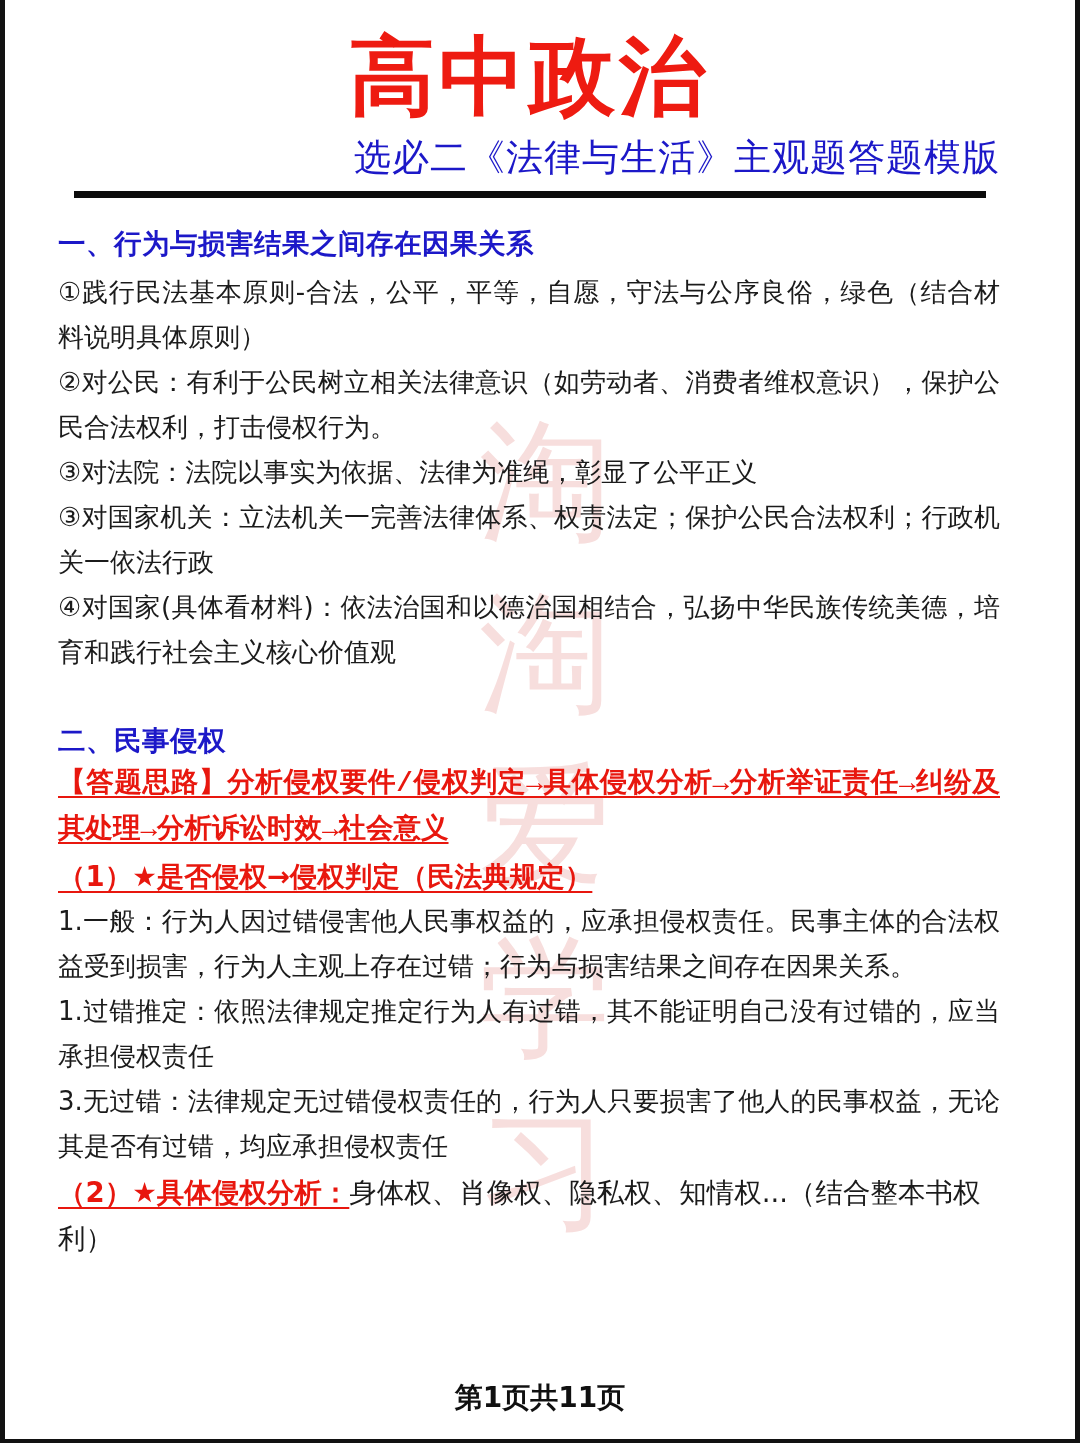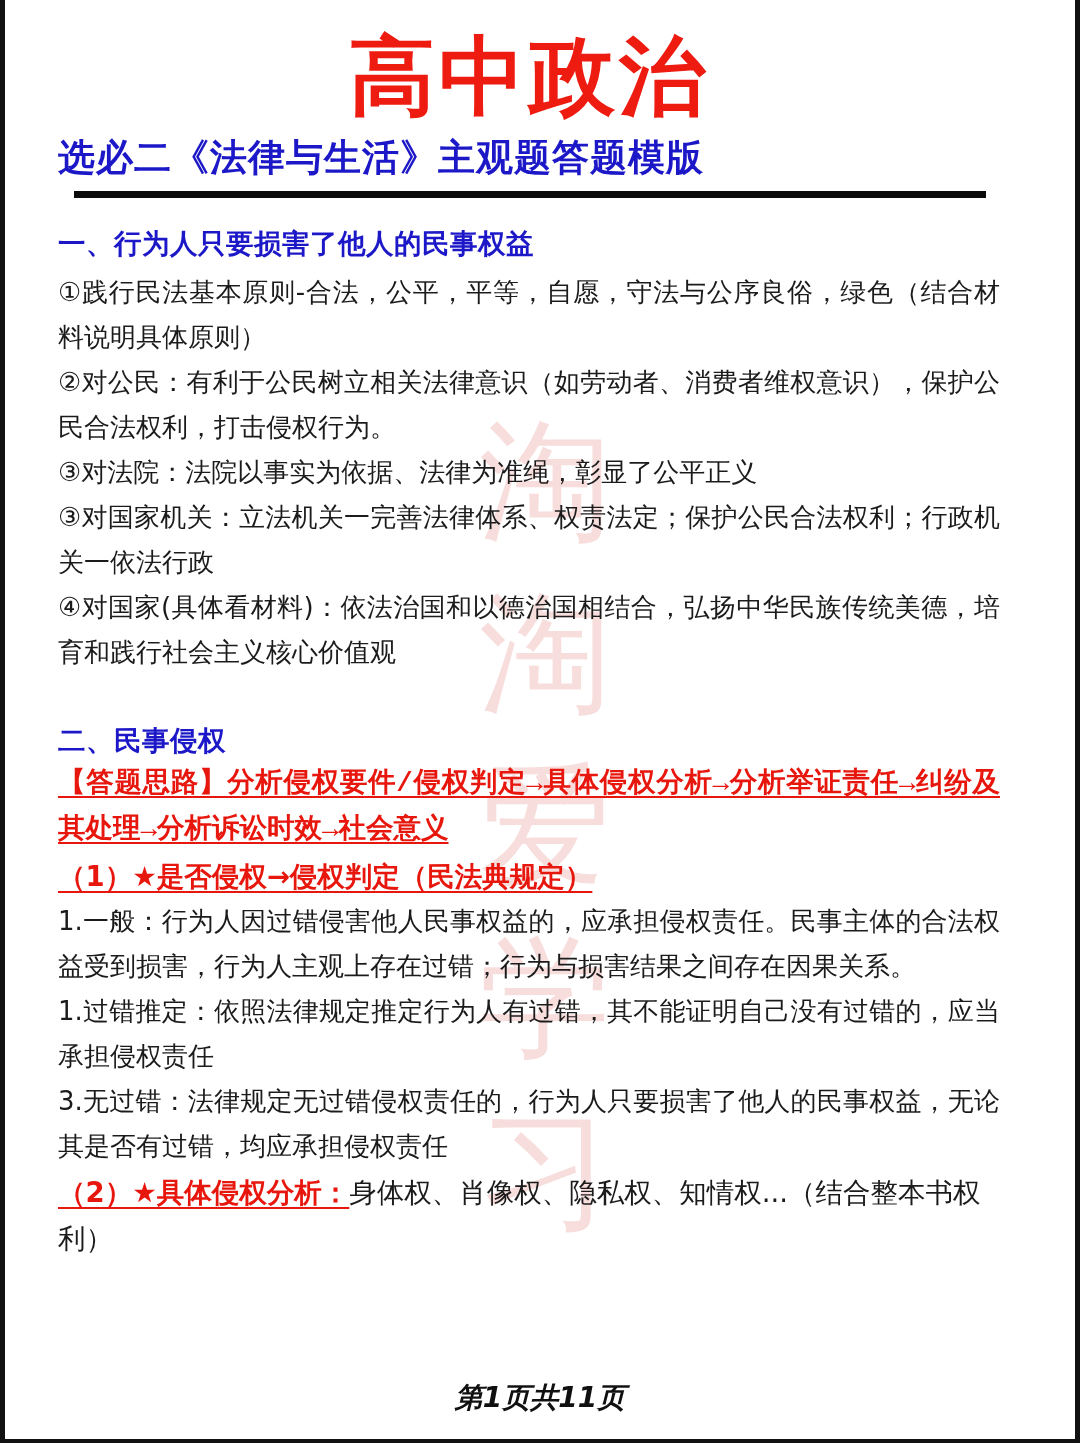--- a/index.html
+++ b/index.html
@@ -57,24 +57,24 @@
     color: #EE1B11;
     font-family: "DejaVu Sans", "Liberation Sans", sans-serif;
     font-weight: 700;
     font-size: 86px;
     line-height: 104px;
     letter-spacing: 4px;
     margin: 24px 0 0 0;
     white-space: nowrap;
   }
   .title-sub {
-    text-align: left;
+    text-align: right;
     color: #1C18C8;
     font-family: "DejaVu Sans", "Liberation Sans", sans-serif;
-    font-weight: 700;
+    font-weight: 400;
     font-size: 37px;
     line-height: 48px;
     letter-spacing: 1px;
     margin: 6px 0 0 0;
     white-space: nowrap;
   }
   .title-rule {
     height: 7px;
     background: #0b0b0b;
     margin: 9px 14px 0 16px;
@@ -153,21 +153,20 @@
   }
 
   
   #footer {
     position: absolute;
     left: 0;
     right: 0;
     bottom: 24px;
     text-align: center;
     z-index: 2;
-    font-style: italic;
   }
   #footer .page-no {
     font-family: "DejaVu Sans", "Liberation Sans", sans-serif;
     font-weight: 700;
     font-size: 28px;
     line-height: 34px;
     color: #101010;
     letter-spacing: 0px;
   }
 </style>
@@ -183,21 +182,21 @@
     <span class="wm-char">学</span>
     <span class="wm-char">习</span>
   </div>
 
   <div id="content">
 
     <div class="title-main">高中政治</div>
     <div class="title-sub">选必二《法律与生活》主观题答题模版</div>
     <div class="title-rule"></div>
 
-    <div class="section-heading" id="sec1-heading">一、行为人只要损害了他人的民事权益</div>
+    <div class="section-heading" id="sec1-heading">一、行为与损害结果之间存在因果关系</div>
     <div id="sec1-list">
       <p class="body-line para">①践行民法基本原则-合法，公平，平等，自愿，守法与公序良俗，绿色（结合材料说明具体原则）</p>
       <p class="body-line para">②对公民：有利于公民树立相关法律意识（如劳动者、消费者维权意识），保护公民合法权利，打击侵权行为。</p>
       <p class="body-line para">③对法院：法院以事实为依据、法律为准绳，彰显了公平正义</p>
       <p class="body-line para">③对国家机关：立法机关一完善法律体系、权责法定；保护公民合法权利；行政机关一依法行政</p>
       <p class="body-line para">④对国家(具体看材料)：依法治国和以德治国相结合，弘扬中华民族传统美德，培育和践行社会主义核心价值观</p>
     </div>
 
     <div class="section-heading" id="sec2-heading">二、民事侵权</div>
 

